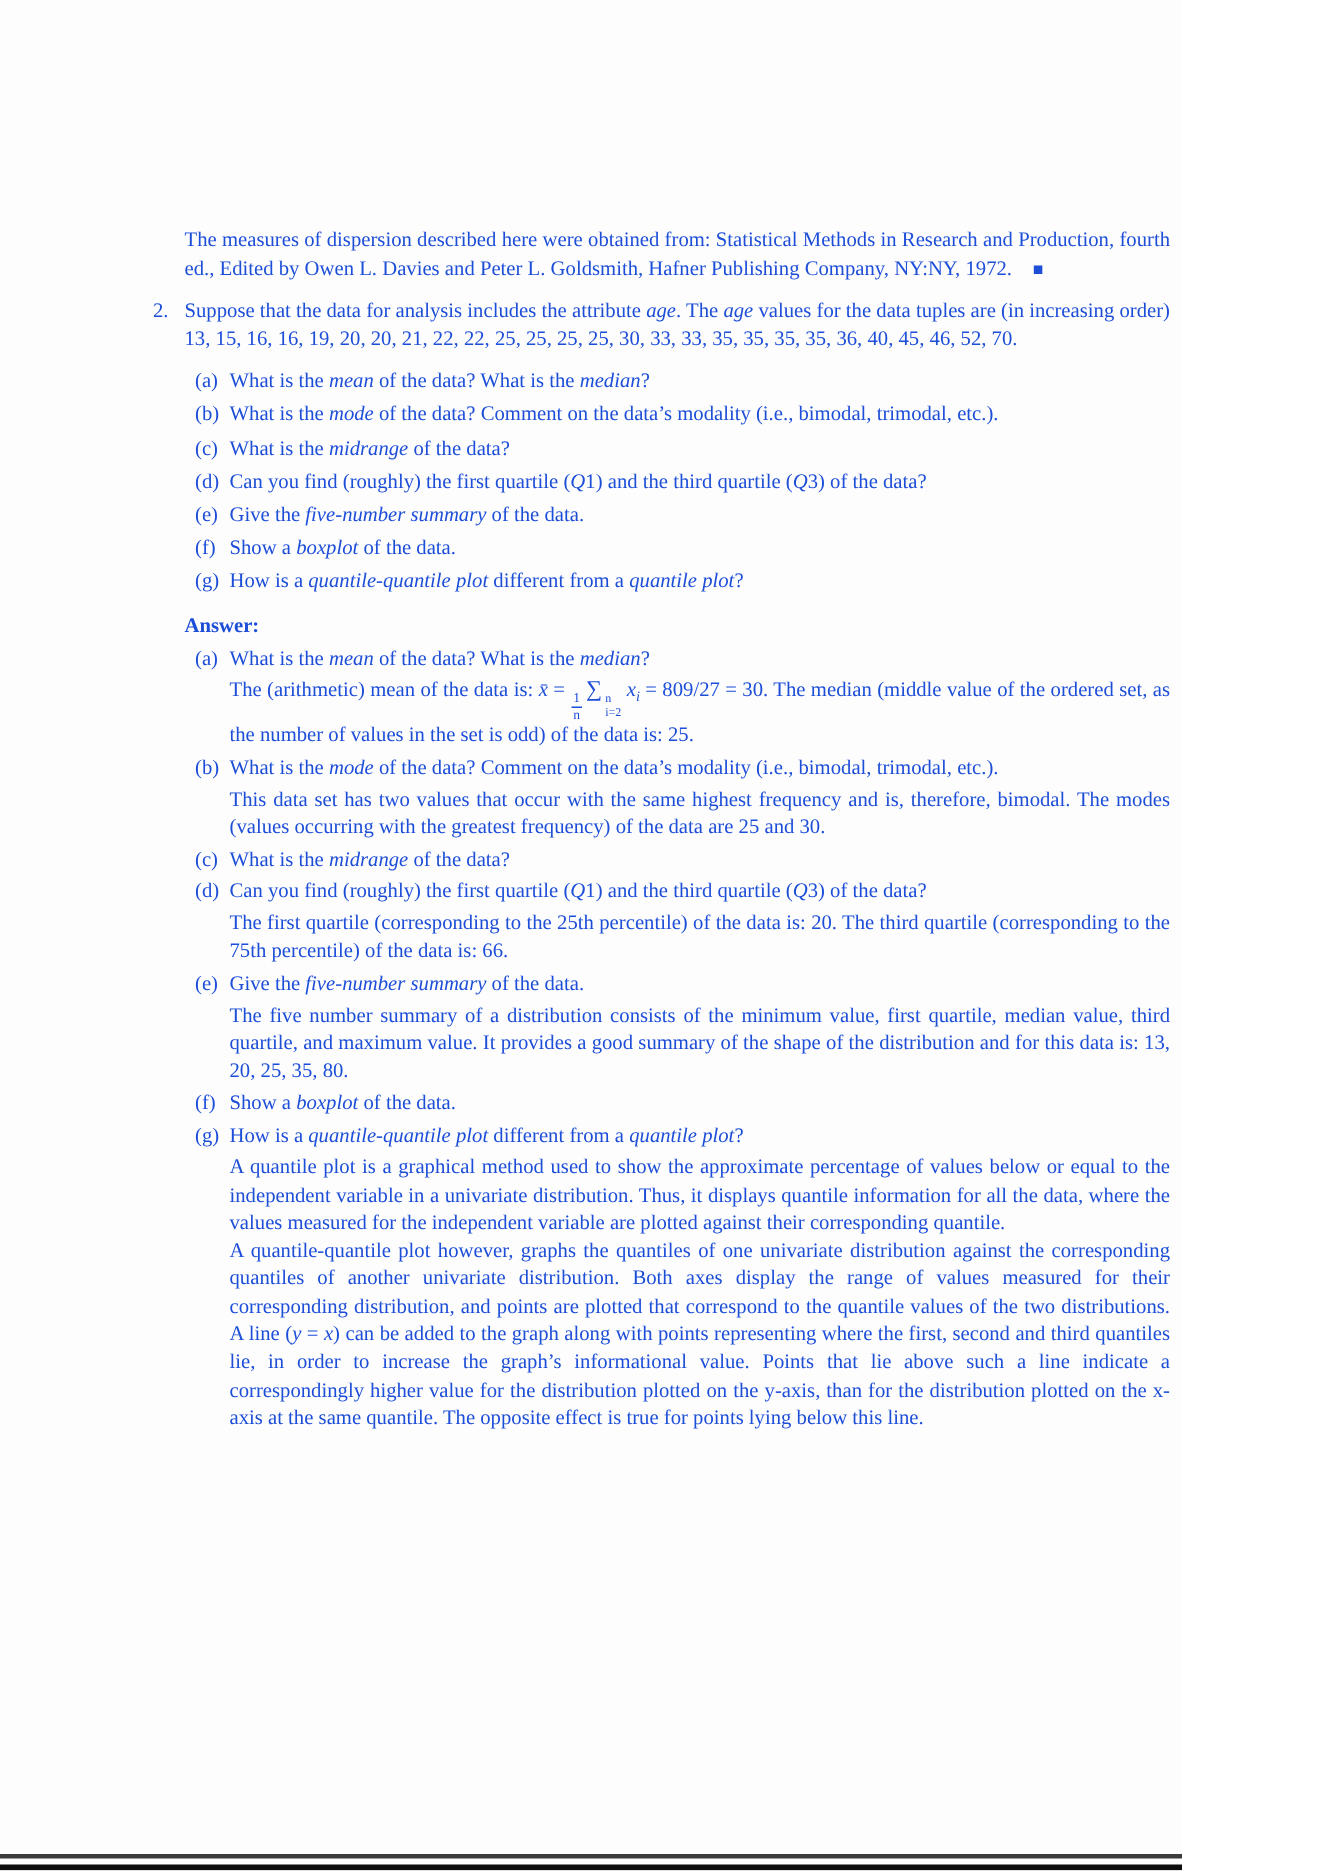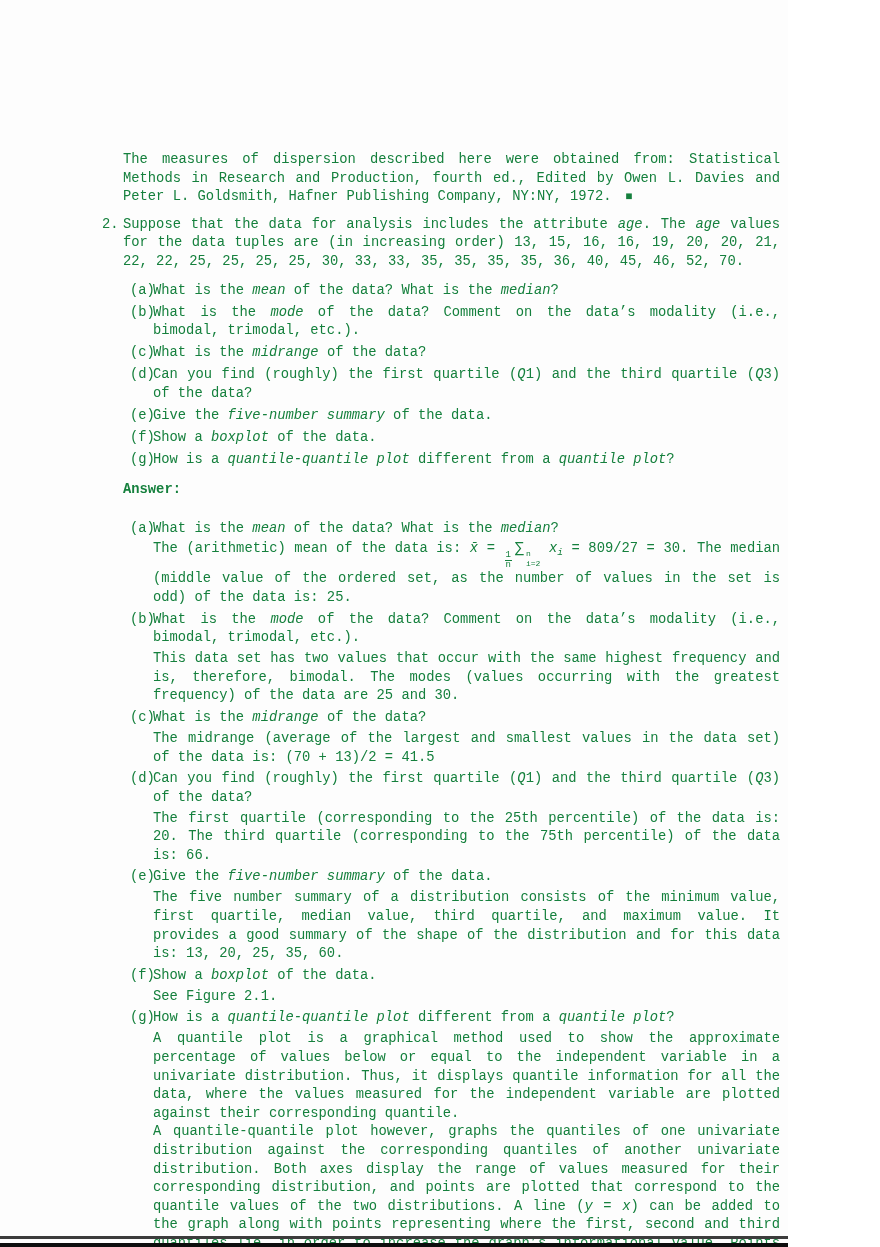--- a/index.html
+++ b/index.html
@@ -6,22 +6,22 @@
     margin: 0;
     padding: 0;
     background: #ffffff;
   }
   .sheet {
     position: relative;
     width: 788px;
     height: 1247px;
     background: #fdfdfd;
     overflow: hidden;
-    font-family: Liberation Mono, monospace;
-    color: #15803d;
+    font-family: Liberation Serif, serif;
+    color: #1d4ed8;
     font-size: 13.8px;
     line-height: 18.6px;
   }
   .content {
     position: absolute;
     left: 123px;
     top: 151px;
     width: 657px;
   }
   .intro {
@@ -48,21 +48,21 @@
   }
   .q-label {
     position: absolute;
     left: 0;
     top: 0;
   }
   .q-text { text-align: justify; }
   .answer-heading {
     font-weight: bold;
     margin-top: 11px;
-    margin-bottom: 20px;
+    margin-bottom: 4px;
   }
   .a-item {
     position: relative;
     margin-left: 7px;
     padding-left: 23px;
     margin-bottom: 3px;
   }
   .a-par {
     text-align: justify;
     margin-top: 2.4px;
@@ -154,36 +154,34 @@
               </span> <span class="i">x</span><span class="subi">i</span> = 809/27 = 30. The median (middle value of the ordered set, as the number of values in the set is odd) of the data is: 25.</div>
         </div>
         <div class="a-item">
           <span class="q-label">(b)</span>
           <div class="q-text">What is the <span class="i">mode</span> of the data? Comment on the data’s modality (i.e., bimodal, trimodal, etc.).</div>
           <div class="a-par">This data set has two values that occur with the same highest frequency and is, therefore, bimodal. The modes (values occurring with the greatest frequency) of the data are 25 and 30.</div>
         </div>
         <div class="a-item">
           <span class="q-label">(c)</span>
           <div class="q-text">What is the <span class="i">midrange</span> of the data?</div>
-          <div class="a-par">The midrange (average of the largest and smallest values in the data set) of the data is: (70 + 13)/2 = 41.5</div>
         </div>
         <div class="a-item">
           <span class="q-label">(d)</span>
           <div class="q-text">Can you find (roughly) the first quartile (<span class="i">Q</span>1) and the third quartile (<span class="i">Q</span>3) of the data?</div>
           <div class="a-par">The first quartile (corresponding to the 25th percentile) of the data is: 20. The third quartile (corresponding to the 75th percentile) of the data is: 66.</div>
         </div>
         <div class="a-item">
           <span class="q-label">(e)</span>
           <div class="q-text">Give the <span class="i">five-number summary</span> of the data.</div>
-          <div class="a-par">The five number summary of a distribution consists of the minimum value, first quartile, median value, third quartile, and maximum value. It provides a good summary of the shape of the distribution and for this data is: 13, 20, 25, 35, 60.</div>
+          <div class="a-par">The five number summary of a distribution consists of the minimum value, first quartile, median value, third quartile, and maximum value. It provides a good summary of the shape of the distribution and for this data is: 13, 20, 25, 35, 80.</div>
         </div>
         <div class="a-item">
           <span class="q-label">(f)</span>
           <div class="q-text">Show a <span class="i">boxplot</span> of the data.</div>
-          <div class="a-par">See Figure 2.1.</div>
         </div>
         <div class="a-item">
           <span class="q-label">(g)</span>
           <div class="q-text">How is a <span class="i">quantile-quantile plot</span> different from a <span class="i">quantile plot</span>?</div>
           <div class="a-par">A quantile plot is a graphical method used to show the approximate percentage of values below or equal to the independent variable in a univariate distribution. Thus, it displays quantile information for all the data, where the values measured for the independent variable are plotted against their corresponding quantile.</div>
           <div class="a-par">A quantile-quantile plot however, graphs the quantiles of one univariate distribution against the corresponding quantiles of another univariate distribution. Both axes display the range of values measured for their corresponding distribution, and points are plotted that correspond to the quantile values of the two distributions. A line (<span class="i">y</span> = <span class="i">x</span>) can be added to the graph along with points representing where the first, second and third quantiles lie, in order to increase the graph’s informational value. Points that lie above such a line indicate a correspondingly higher value for the distribution plotted on the y-axis, than for the distribution plotted on the x-axis at the same quantile. The opposite effect is true for points lying below this line.</div>
         </div>
       </div>
     </div>
 

